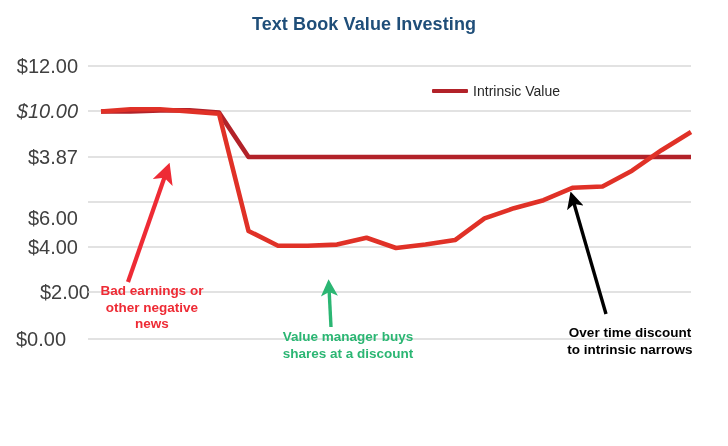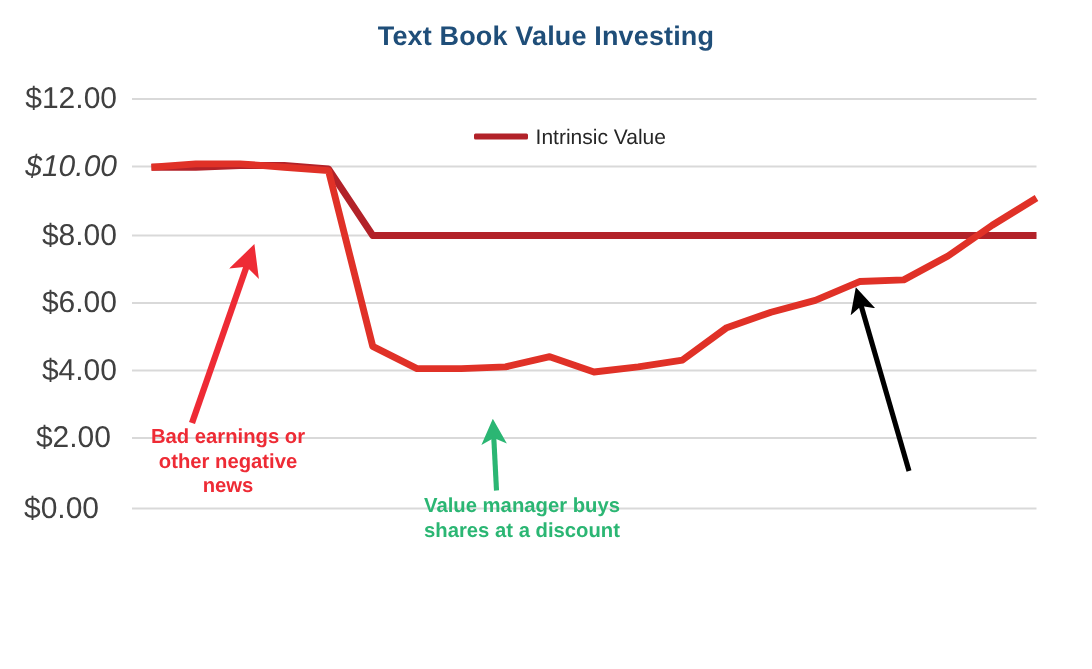--- a/index.html
+++ b/index.html
@@ -48,21 +48,21 @@
     color: #404040;
   }
   .legend {
     position: absolute;
     left: 200px;
     top: 80px;
     width: 360px;
     height: 22px;
     display: flex;
     align-items: center;
-    justify-content: center;
+    justify-content: flex-end;
     gap: 26px;
   }
   .legend-item {
     display: flex;
     align-items: center;
     gap: 5px;
   }
   .legend-swatch {
     display: inline-block;
     width: 36px;
@@ -109,24 +109,24 @@
 </style>
 </head>
 <body>
 
 <div id="chart-root">
 
   <div class="chart-title">Text Book Value Investing</div>
 
   <div class="ytick" style="left:4px; top:59px;">$12.00</div>
   <div class="ytick" style="left:4px; top:104px;font-style:italic;">$10.00</div>
-  <div class="ytick" style="left:4px; top:150px;">$8.00</div>
-  <div class="ytick" style="left:4px; top:195px;">$6.00</div>
+  <div class="ytick" style="left:4px; top:150px;">$3.87</div>
+  <div class="ytick" style="left:4px; top:211px;">$6.00</div>
   <div class="ytick" style="left:4px; top:240px;">$4.00</div>
-  <div class="ytick" style="left:0; top:285px;text-align:right;">$2.00</div>
+  <div class="ytick" style="left:16px; top:285px;text-align:right;">$2.00</div>
   <div class="ytick" style="left:4px; top:332px;text-align:center;">$0.00</div>
 
   <svg class="plot" viewBox="0 0 728 446">
     <g>
       <line x1="88" y1="66" x2="691" y2="66" stroke="#D9D9D9" stroke-width="1.4"></line>
       <line x1="88" y1="111" x2="691" y2="111" stroke="#D9D9D9" stroke-width="1.4"></line>
       <line x1="88" y1="157" x2="691" y2="157" stroke="#D9D9D9" stroke-width="1.4"></line>
       <line x1="88" y1="202" x2="691" y2="202" stroke="#D9D9D9" stroke-width="1.4"></line>
       <line x1="88" y1="247" x2="691" y2="247" stroke="#D9D9D9" stroke-width="1.4"></line>
       <line x1="88" y1="292" x2="691" y2="292" stroke="#D9D9D9" stroke-width="1.4"></line>
@@ -158,15 +158,17 @@
       <span class="legend-swatch" id="swatch-intrinsic" style="background: rgb(178, 34, 41);"></span>
       <span class="legend-text">Intrinsic Value</span>
     </div>
   </div>
 
   <div class="annot annot-value">Value manager buys
 shares at a discount</div>
   <div class="annot annot-bad">Bad earnings or
 other negative
 news</div>
+  <div class="annot annot-over">Over time discount
+to intrinsic narrows</div>
 
 
 </div>
 
 </body></html>

